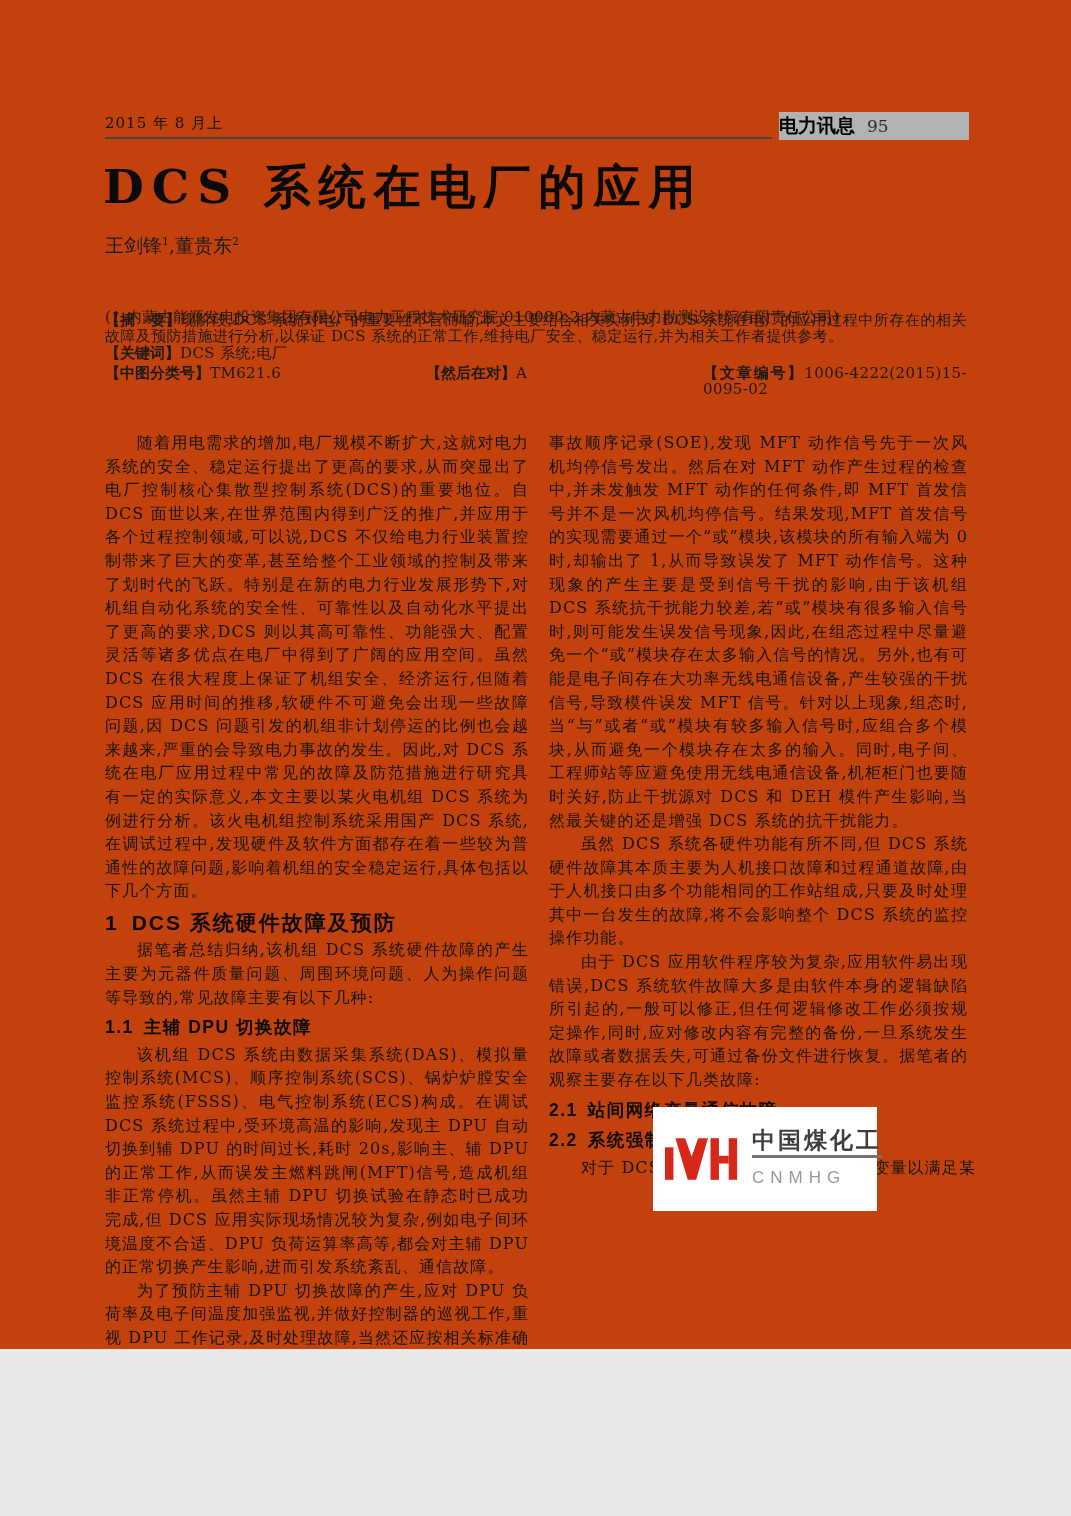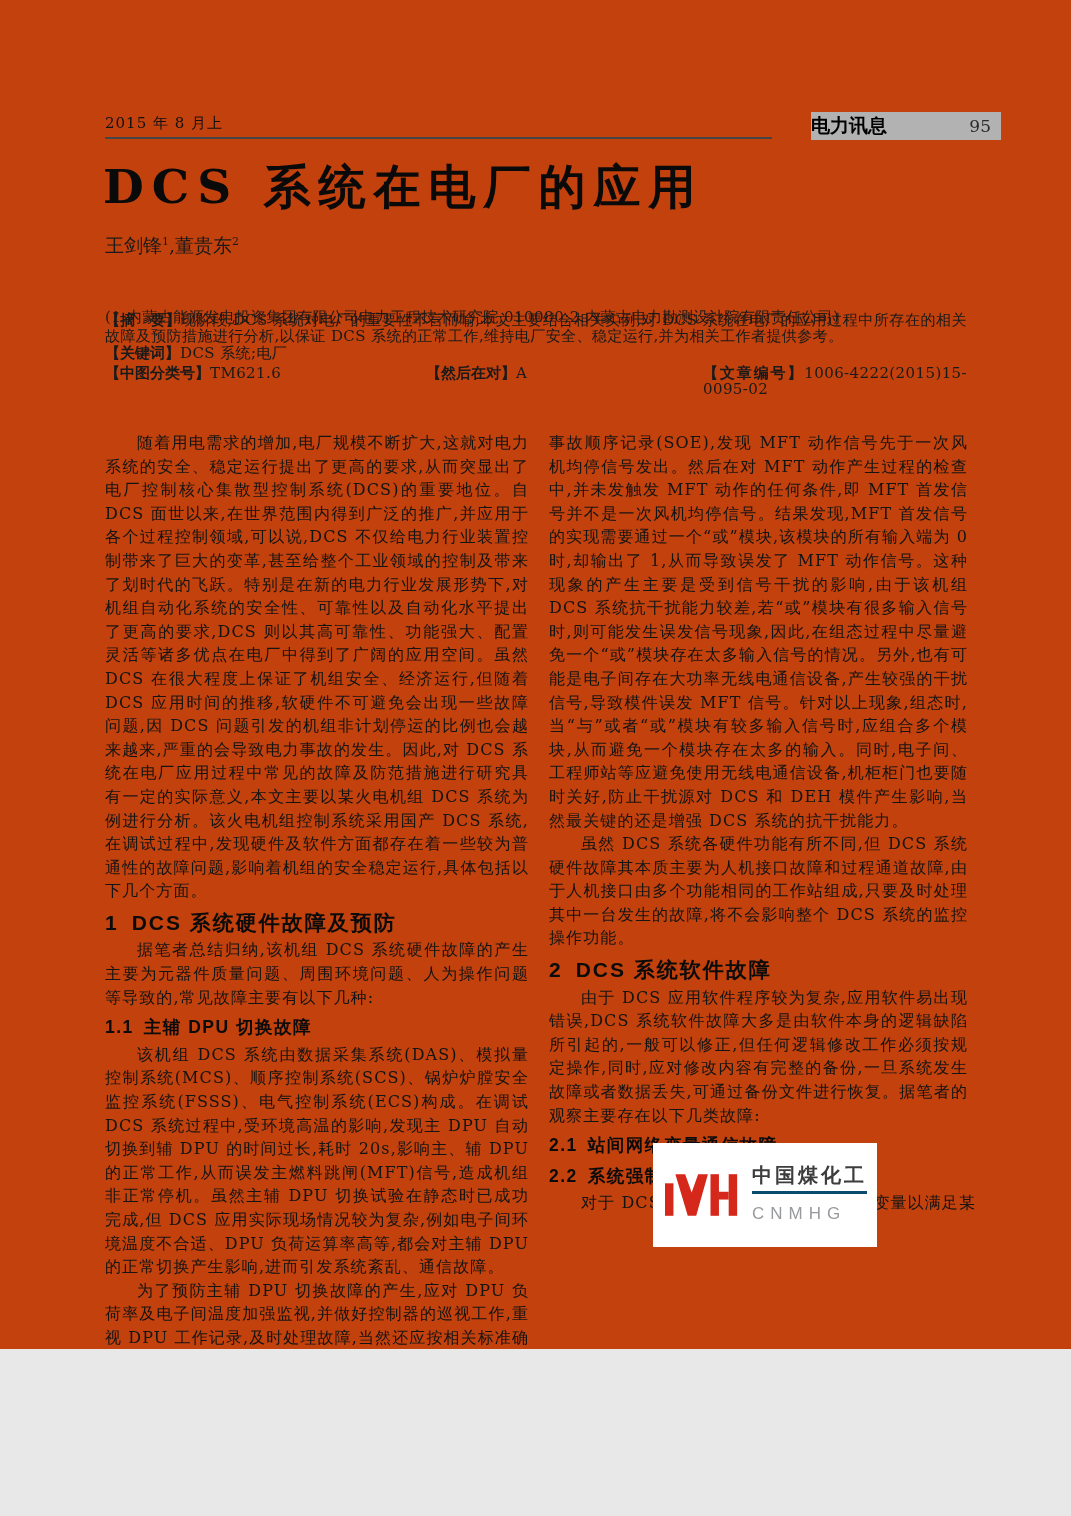--- a/index.html
+++ b/index.html
@@ -2,21 +2,21 @@
 <html><head>
 <meta charset="utf-8">
 <style>
   html,body{margin:0;padding:0;background:#e8e8e8;}
   .page{position:relative;width:1071px;height:1349px;background:#c2410c;margin:0 auto;
         overflow:hidden;font-family:"DejaVu Serif","Liberation Serif",serif;color:#151515;padding-left:29px;}
 
   
   .masthead-date{position:absolute;left:105px;top:114px;font-size:15px;letter-spacing:1px;color:#111;}
   .masthead-box{position:absolute;left:779px;top:112px;width:190px;height:28px;background:#b2b2b2;
-                display:flex;align-items:center;justify-content:space-between;padding-right:10px;box-sizing:border-box;margin-left:32px;}
+                display:flex;align-items:center;justify-content:flex-start;padding-right:10px;box-sizing:border-box;}
   .masthead-journal{font-family:"Liberation Sans",sans-serif;font-weight:bold;font-size:19px;color:#000;}
   .masthead-page{font-size:17px;color:#2b2b2b;margin-left:12px;}
   .masthead-rule{position:absolute;left:105px;top:137px;width:667px;height:2px;background:#454545;}
 
   
   .article-title{position:absolute;left:103px;top:156px;font-size:47px;font-weight:bold;
                  letter-spacing:8px;color:#0a0a0a;white-space:nowrap;}
   .authors{position:absolute;left:105px;top:233px;font-size:19px;color:#1a1a1a;}
   .authors sup{font-size:11px;}
   .affiliation{position:absolute;left:105px;top:264px;font-size:15px;letter-spacing:0.5px;color:#1a1a1a;margin-top:44px;}
@@ -46,22 +46,22 @@
   h4.subsec .num{margin-right:10px;}
 
   
   .sec22-wrap{position:relative;}
   .p4{position:relative;}
   .p4 .tail{position:absolute;right:-8px;top:0;text-indent:0;}
   .cnmhg-logo{position:absolute;left:104px;top:-22px;width:224px;height:104px;background:#ffffff;
               display:flex;align-items:center;box-sizing:border-box;padding-left:12px;}
   .cnmhg-mark{flex:0 0 auto;}
   .cnmhg-text{margin-left:9px;}
-  .cnmhg-cn{font-family:"Liberation Sans",sans-serif;font-weight:bold;font-size:20px;color:#3d3d3d;
-            letter-spacing:3px;border-bottom:3px solid #0c4a6e;padding-bottom:3px;white-space:nowrap;}
+  .cnmhg-cn{font-family:"Liberation Sans",sans-serif;font-weight:bold;font-size:23px;color:#3d3d3d;
+            letter-spacing:3px;border-bottom:3px solid #737373;padding-bottom:3px;white-space:nowrap;}
   .cnmhg-en{font-family:"Liberation Sans",sans-serif;font-size:17px;color:#97999c;
             letter-spacing:6px;margin-top:8px;white-space:nowrap;}
 
   
   .tw-logo{position:absolute;left:487px;top:1397px;width:132px;height:50px;}
   .tw-ghost{position:absolute;right:-4px;top:-2px;font-family:"Liberation Sans",sans-serif;
             font-style:italic;font-weight:bold;font-size:36px;color:#c7cdd3;letter-spacing:2px;}
   .tw-cn{position:absolute;left:12px;top:3px;font-size:21px;font-weight:bold;color:#0c0c0c;
          letter-spacing:2px;white-space:nowrap;}
   .tw-bar{position:absolute;left:5px;bottom:2px;width:120px;height:11px;background:#000;
@@ -107,21 +107,20 @@
     <h4 class="subsec"><span class="num">1.1</span><span>主辅 DPU 切换故障</span></h4>
     <p class="indent">该机组 DCS 系统由数据采集系统(DAS)、模拟量控制系统(MCS)、顺序控制系统(SCS)、锅炉炉膛安全监控系统(FSSS)、电气控制系统(ECS)构成。在调试 DCS 系统过程中,受环境高温的影响,发现主 DPU 自动切换到辅 DPU 的时间过长,耗时 20s,影响主、辅 DPU 的正常工作,从而误发主燃料跳闸(MFT)信号,造成机组非正常停机。虽然主辅 DPU 切换试验在静态时已成功完成,但 DCS 应用实际现场情况较为复杂,例如电子间环境温度不合适、DPU 负荷运算率高等,都会对主辅 DPU 的正常切换产生影响,进而引发系统紊乱、通信故障。</p>
     <p class="indent">为了预防主辅 DPU 切换故障的产生,应对 DPU 负荷率及电子间温度加强监视,并做好控制器的巡视工作,重视 DPU 工作记录,及时处理故障,当然还应按相关标准确保硬件的运行环境。</p>
     <h4 class="subsec"><span class="num">1.2</span><span>模块输出故障</span></h4>
     <p class="indent">该机组发生非正常跳闸现象,监视器显示 MFT 首发信号为一次风机均停,但通过对相关参数曲线图的分析,以及查看</p>
   </div>
 
   <div class="col col-right">
     <p>事故顺序记录(SOE),发现 MFT 动作信号先于一次风机均停信号发出。然后在对 MFT 动作产生过程的检查中,并未发触发 MFT 动作的任何条件,即 MFT 首发信号并不是一次风机均停信号。结果发现,MFT 首发信号的实现需要通过一个“或”模块,该模块的所有输入端为 0 时,却输出了 1,从而导致误发了 MFT 动作信号。这种现象的产生主要是受到信号干扰的影响,由于该机组 DCS 系统抗干扰能力较差,若“或”模块有很多输入信号时,则可能发生误发信号现象,因此,在组态过程中尽量避免一个“或”模块存在太多输入信号的情况。另外,也有可能是电子间存在大功率无线电通信设备,产生较强的干扰信号,导致模件误发 MFT 信号。针对以上现象,组态时,当“与”或者“或”模块有较多输入信号时,应组合多个模块,从而避免一个模块存在太多的输入。同时,电子间、工程师站等应避免使用无线电通信设备,机柜柜门也要随时关好,防止干扰源对 DCS 和 DEH 模件产生影响,当然最关键的还是增强 DCS 系统的抗干扰能力。</p>
     <p class="indent">虽然 DCS 系统各硬件功能有所不同,但 DCS 系统硬件故障其本质主要为人机接口故障和过程通道故障,由于人机接口由多个功能相同的工作站组成,只要及时处理其中一台发生的故障,将不会影响整个 DCS 系统的监控操作功能。</p>
-    <h3 class="sec"><span class="num">2</span><span>DCS 系统软件故障</span></h3>
     <p class="indent">由于 DCS 应用软件程序较为复杂,应用软件易出现错误,DCS 系统软件故障大多是由软件本身的逻辑缺陷所引起的,一般可以修正,但任何逻辑修改工作必须按规定操作,同时,应对修改内容有完整的备份,一旦系统发生故障或者数据丢失,可通过备份文件进行恢复。据笔者的观察主要存在以下几类故障:</p>
     <h4 class="subsec"><span class="num">2.1</span><span>站间网络变量通信故障</span></h4>
 
     <div class="sec22-wrap">
       <h4 class="subsec"><span class="num">2.2</span><span>系统强制功</span></h4>
       <p class="indent p4">
         <span>对于 DCS 系</span>
         <span class="tail">变量以满足某</span>
       </p>
 

